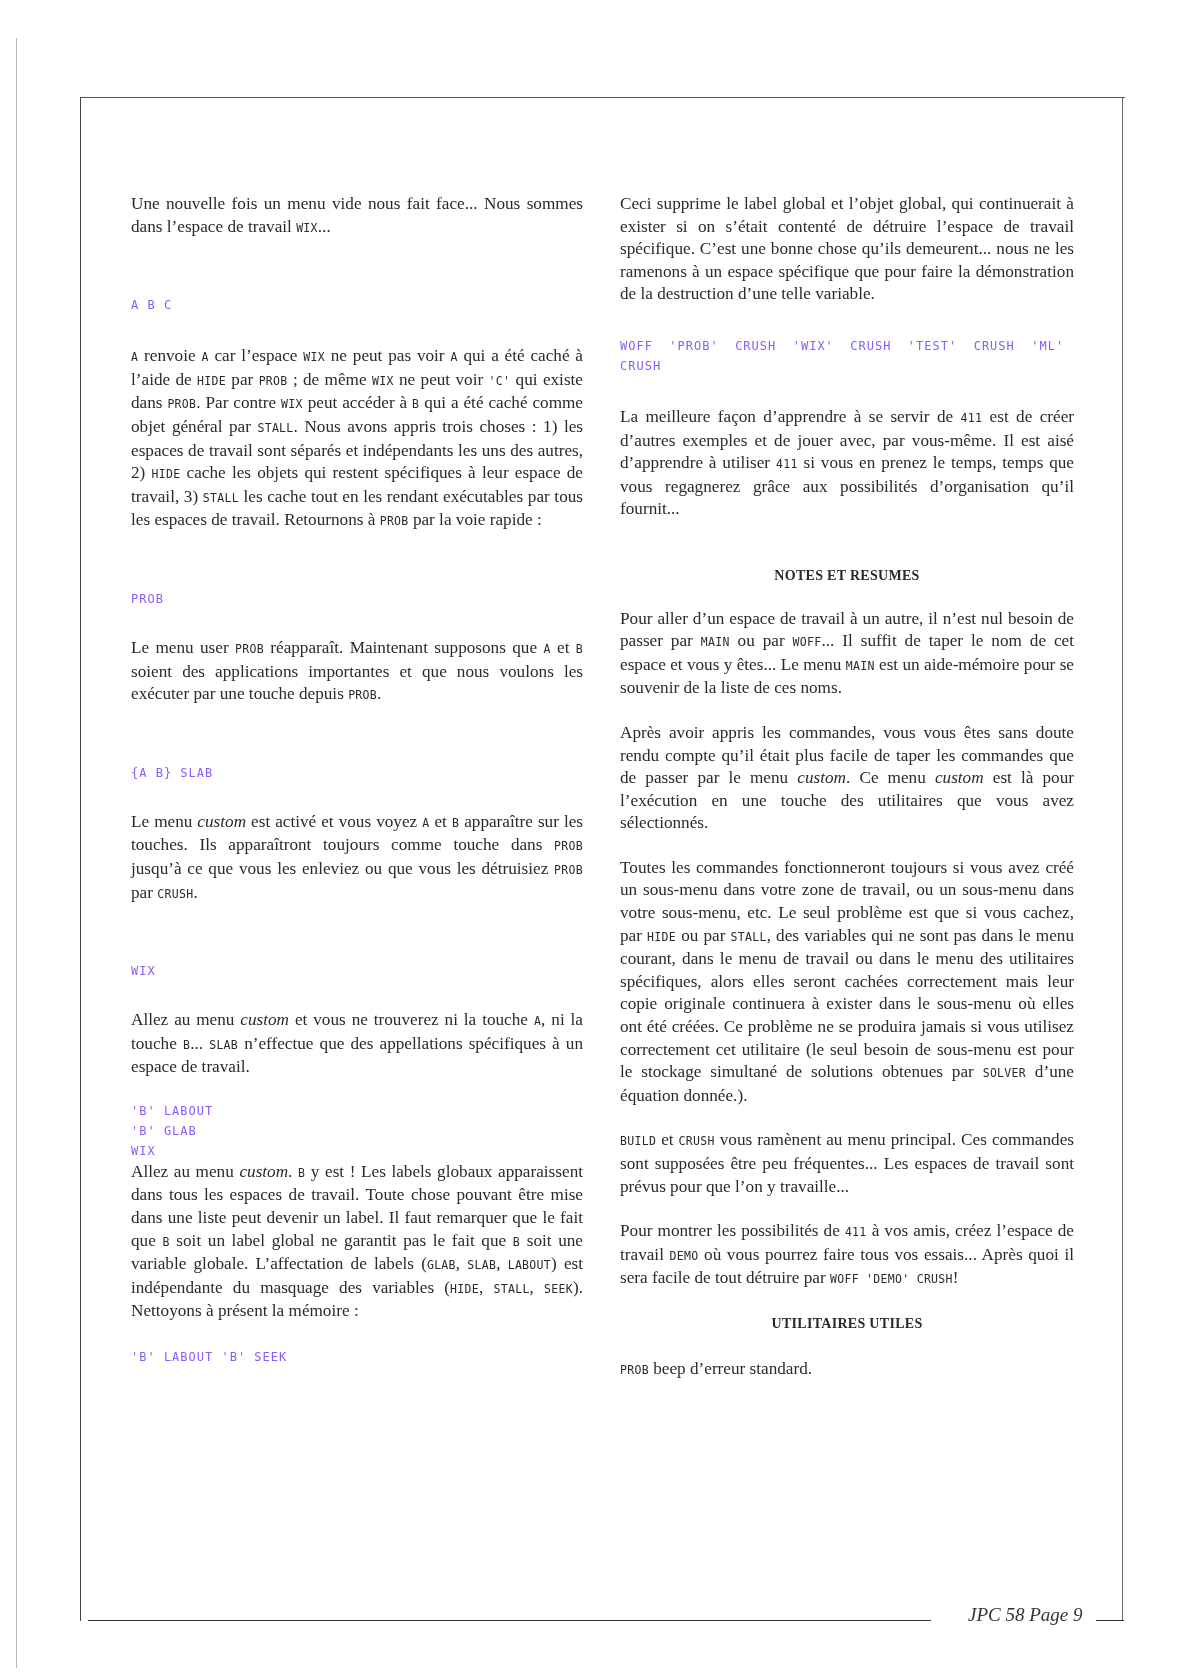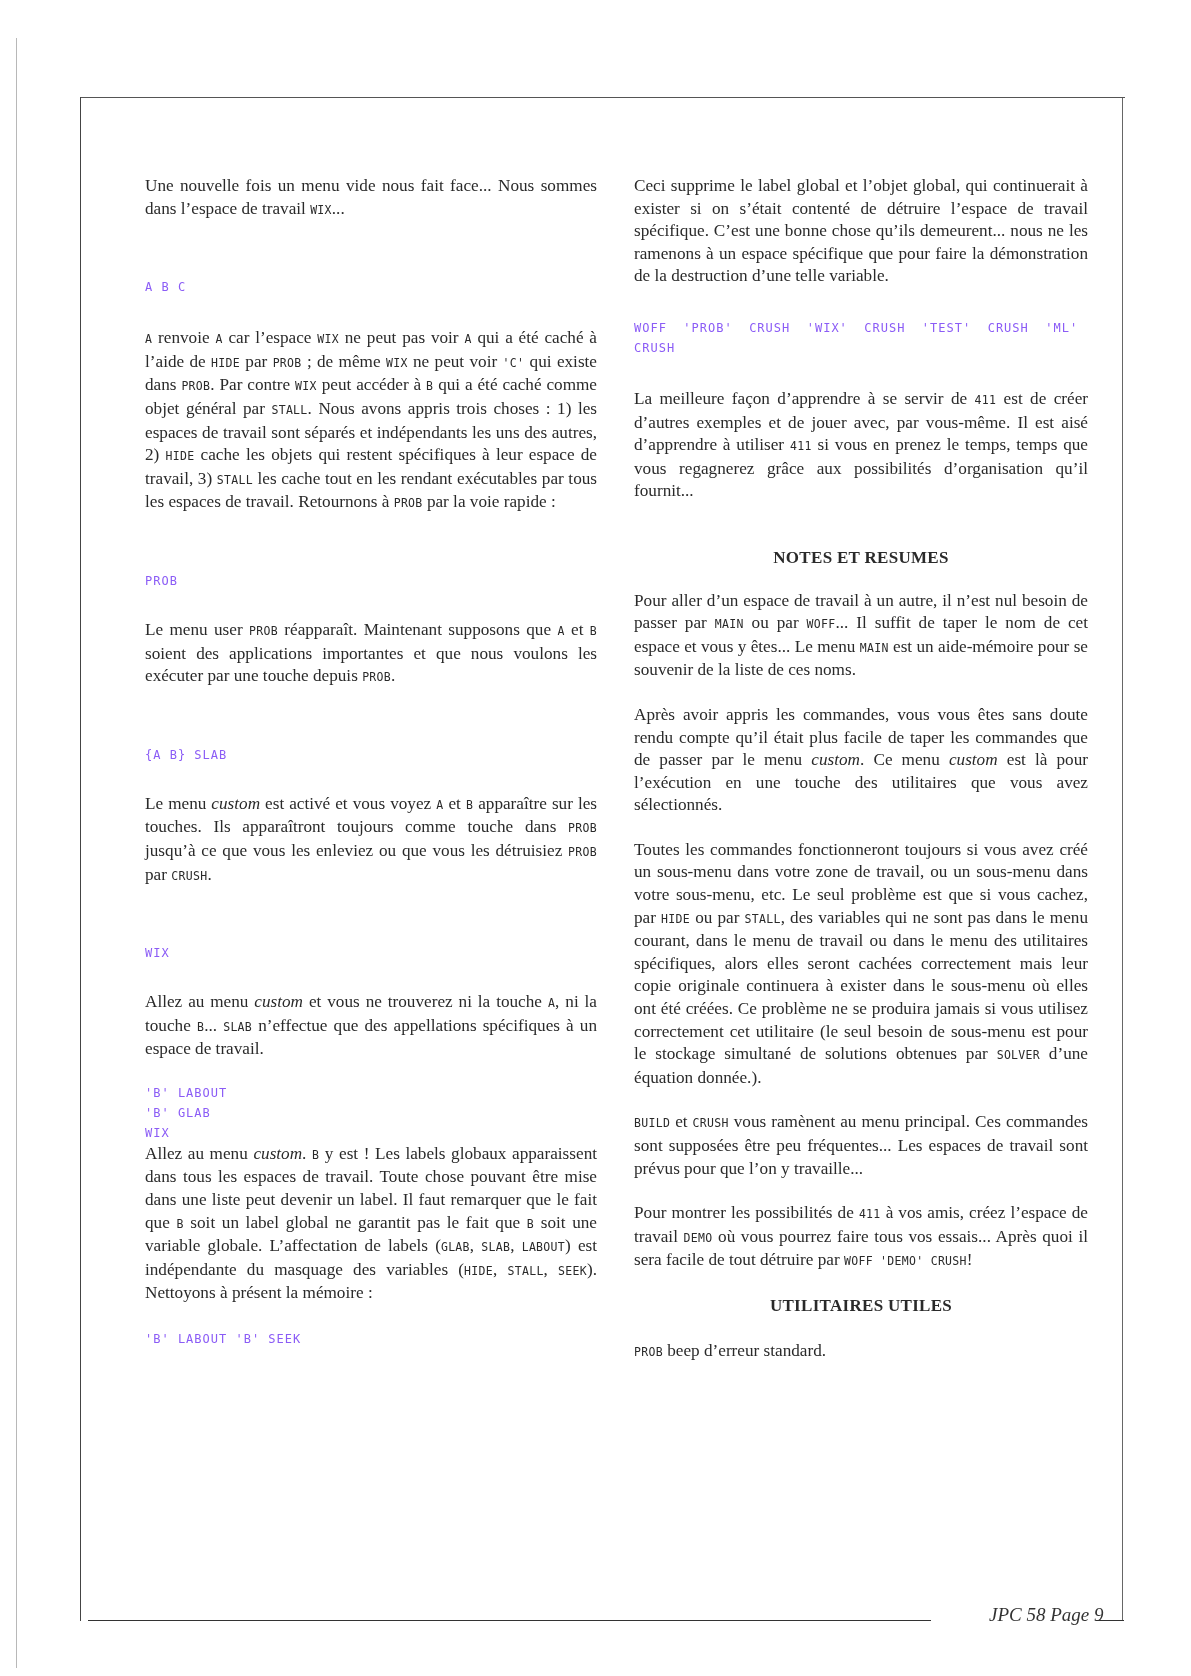--- a/index.html
+++ b/index.html
@@ -4,28 +4,28 @@
 <style>
   html, body { margin:0; padding:0; background:#ffffff; }
   body { width:1191px; height:1676px; position:relative; overflow:hidden; color:#2a2a2a;
          font-family:"Liberation Serif", "DejaVu Serif", serif; }
   .binding-line { position:absolute; left:16px; top:38px; width:1px; height:1630px; background:#b8b8b8; }
   .frame-top { position:absolute; left:80px; top:97px; width:1045px; height:0; border-top:1.5px solid #555; }
   .frame-left { position:absolute; left:80px; top:97px; width:0; height:1524px; border-left:1.5px solid #444; }
   .frame-right { position:absolute; left:1122px; top:98px; width:0; height:1522px; border-left:1.5px solid #666; }
   .frame-bottom-left { position:absolute; left:88px; top:1620px; width:843px; height:0; border-top:1.5px solid #333; }
   .frame-bottom-right { position:absolute; left:1096px; top:1620px; width:28px; height:0; border-top:1.5px solid #333; }
-  .footer { position:absolute; left:989px; top:1604px; font-style:italic; font-size:19px; color:#333; }
-  .col { position:absolute; top:175px; font-size:17.2px; line-height:22.6px; text-align:justify;margin-left:14px; }
+  .footer { position:absolute; left:968px; top:1604px; font-style:italic; font-size:19px; color:#333; }
+  .col { position:absolute; top:193px; font-size:17.2px; line-height:22.6px; text-align:justify; }
   .col-left { left:131px; width:452px; }
   .col-right { left:620px; width:454px; }
   p { margin:0; }
   .code { font-family:"DejaVu Sans Mono", "Liberation Mono", monospace; font-size:12px; letter-spacing:1px; color:#8b5cf6; line-height:20px; }
   .m { font-family:"DejaVu Sans Mono", "Liberation Mono", monospace; font-size:11.5px; letter-spacing:0.3px; }
-  .heading { text-align:center; font-weight:bold; font-size:17px; letter-spacing:0.3px; }
+  .heading { text-align:center; font-weight:bold; font-size:14px; letter-spacing:0.3px; }
   em { font-style:italic; }
 </style>
 </head>
 <body>
 
 <div class="binding-line"></div>
 <div class="frame-top"></div>
 <div class="frame-left"></div>
 <div class="frame-right"></div>
 <div class="frame-bottom-left"></div>

